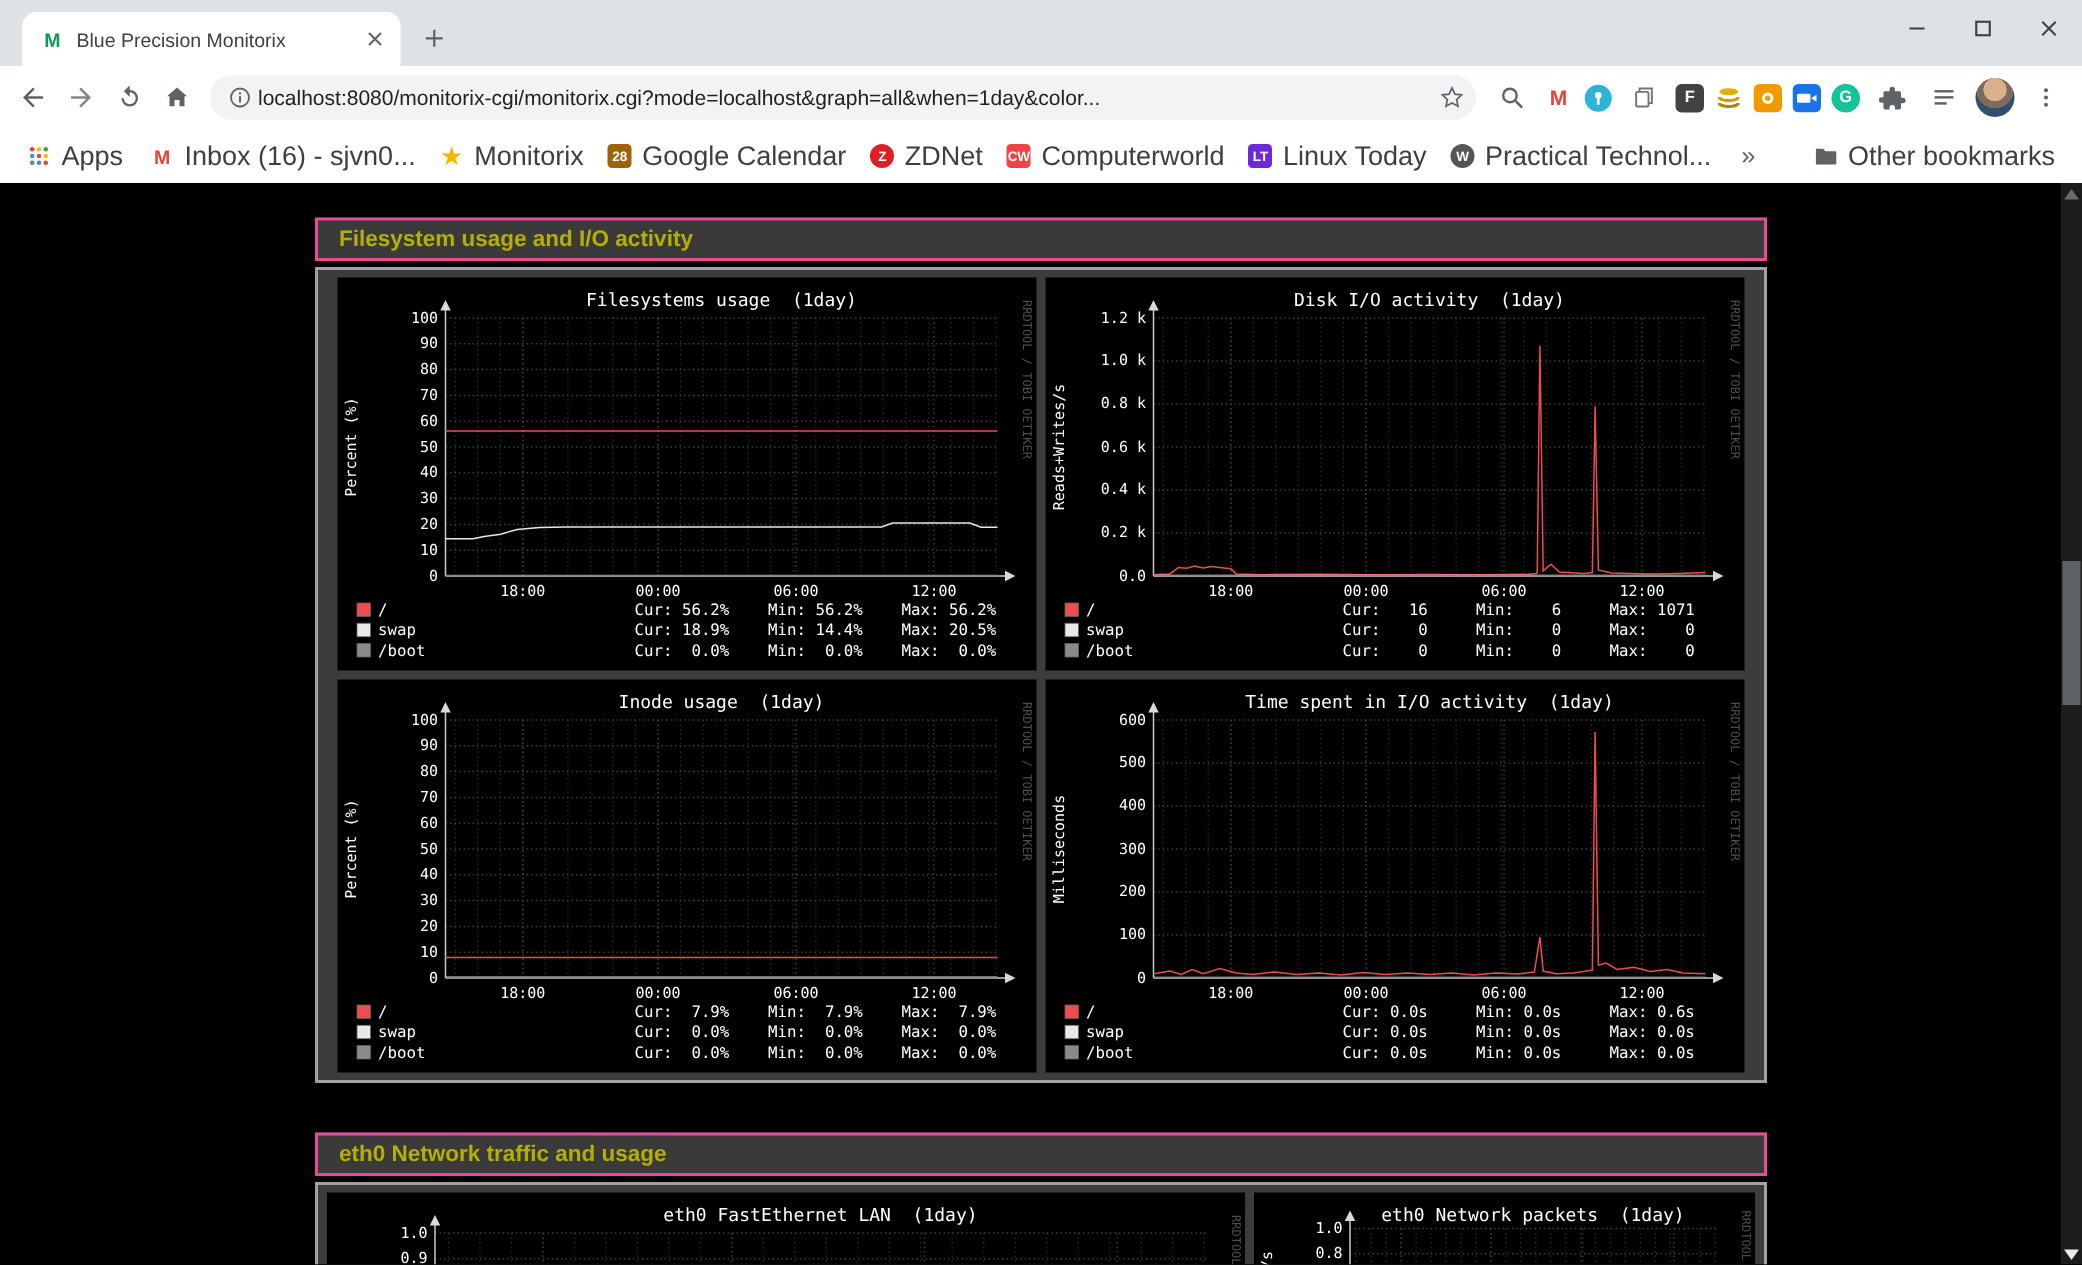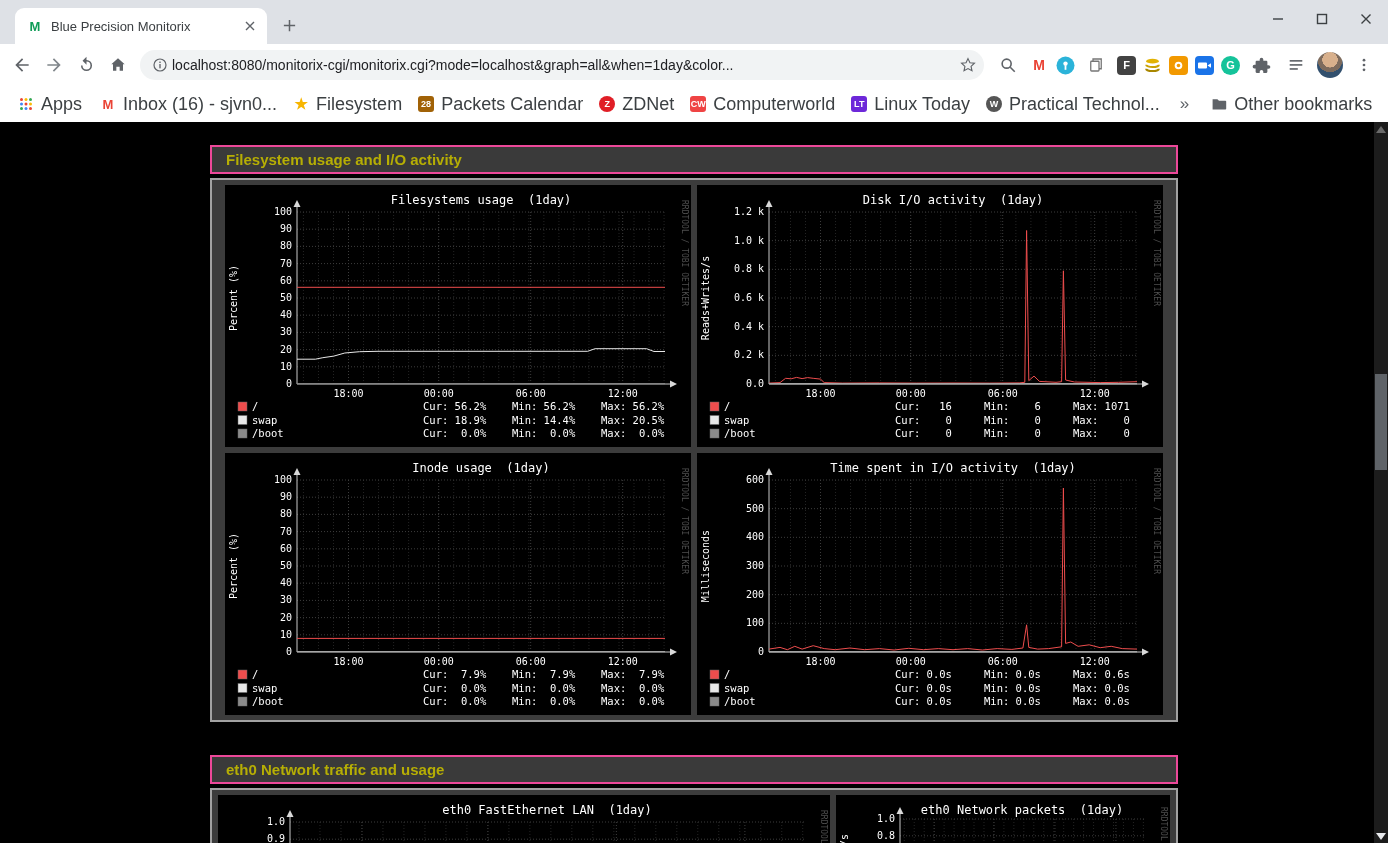--- a/index.html
+++ b/index.html
@@ -201,25 +201,25 @@
     </span>
     <span class="bm-label">Apps</span>
   </div>
   <div id="bmlist" style="display:flex;align-items:center">
       <div class="bm">
         <span class="bmicon" style="color: rgb(234, 67, 53); font-size: 13px;">M</span>
         <span class="bm-label">Inbox (16) - sjvn0...</span>
       </div>
       <div class="bm">
         <span class="bmicon" style="color: rgb(247, 181, 0); font-size: 15px;">★</span>
-        <span class="bm-label">Filesystem</span>
+        <span class="bm-label">Monitorix</span>
       </div>
       <div class="bm">
         <span class="bmicon" style="background: #a16207; color: rgb(255, 255, 255);">28</span>
-        <span class="bm-label">Packets Calendar</span>
+        <span class="bm-label">Google Calendar</span>
       </div>
       <div class="bm">
         <span class="bmicon" style="background: rgb(224, 30, 38); color: rgb(255, 255, 255); border-radius: 50%;">Z</span>
         <span class="bm-label">ZDNet</span>
       </div>
       <div class="bm">
         <span class="bmicon" style="background: #ef4444; color: rgb(255, 255, 255);">CW</span>
         <span class="bm-label">Computerworld</span>
       </div>
       <div class="bm">

